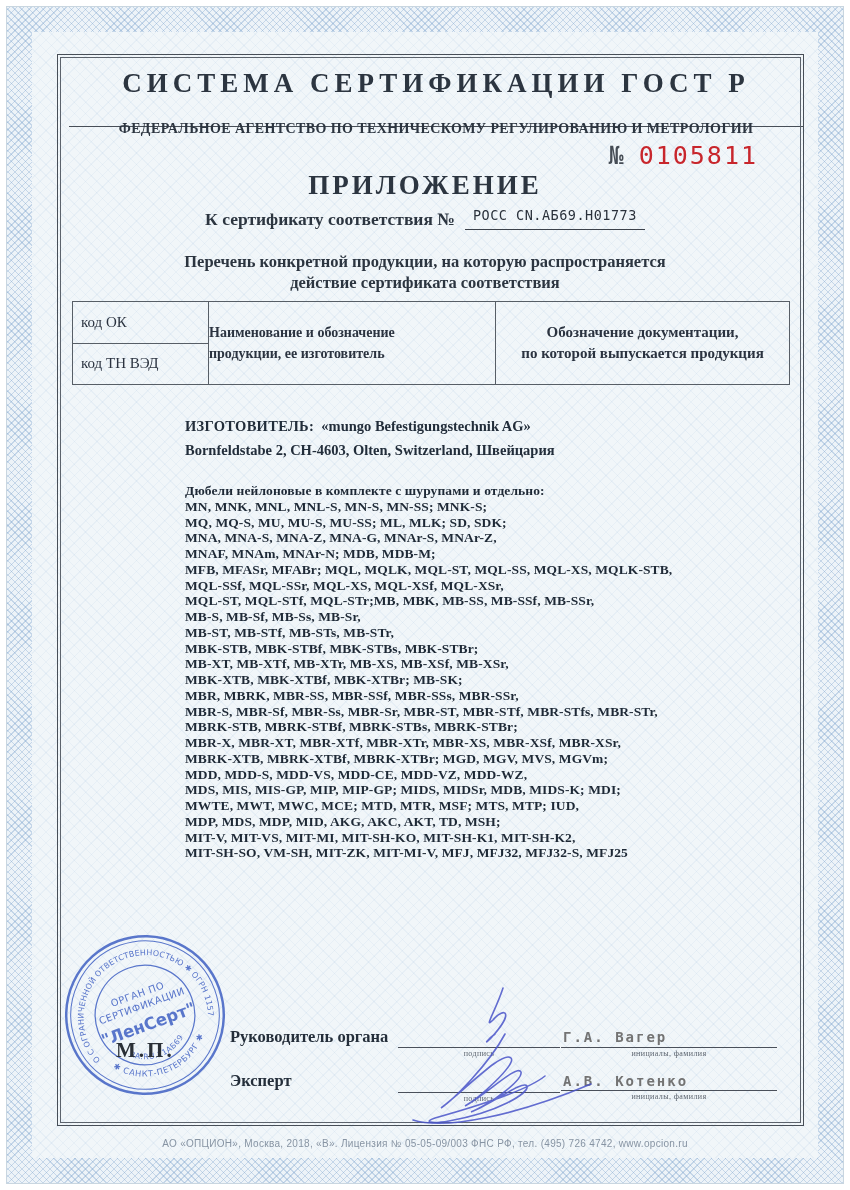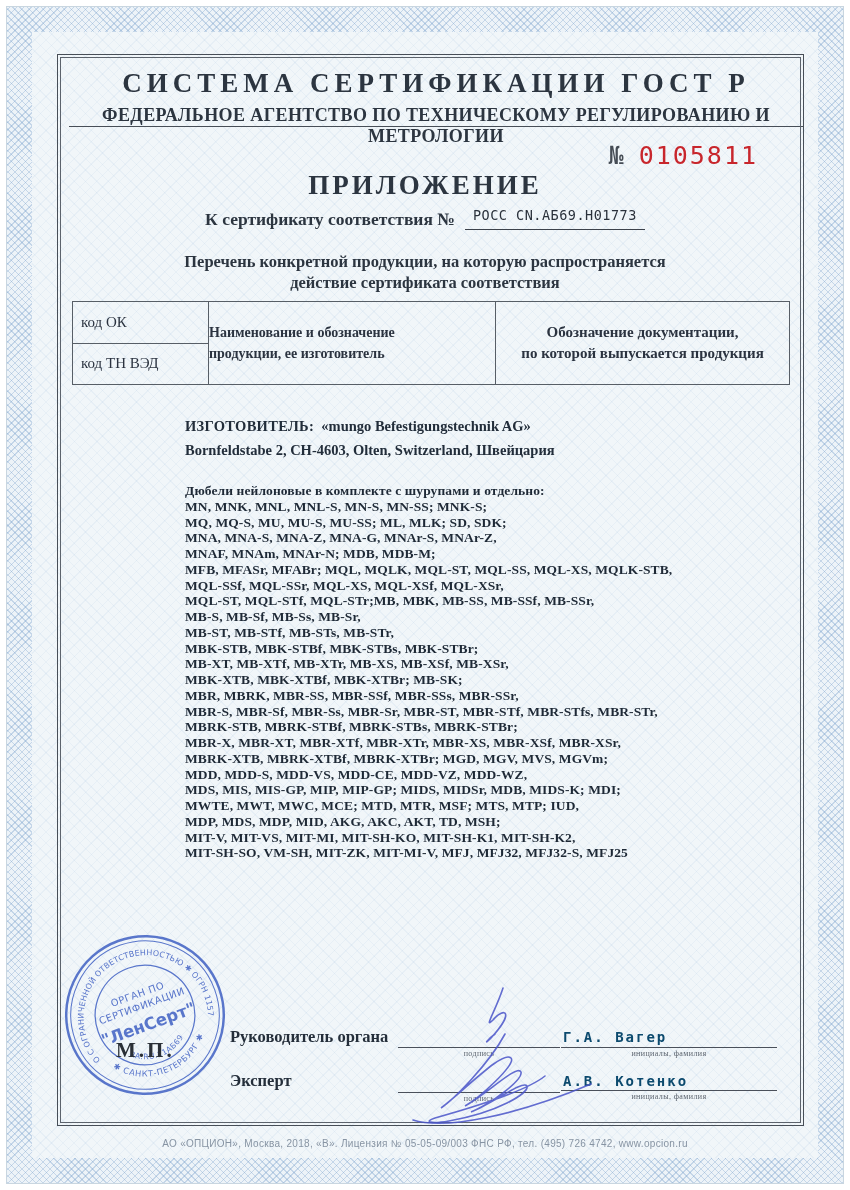--- a/index.html
+++ b/index.html
@@ -27,21 +27,21 @@
   .frame{
     position:absolute;left:57px;top:54px;right:46px;bottom:64px;
     border:1.6px solid #474e57;z-index:2;
   }
   .frame::after{content:'';position:absolute;inset:2px;border:1px solid #5c636c;pointer-events:none;}
   .titlebox{
     position:absolute;left:11px;right:0;top:0;height:71px;
     border-bottom:1.6px solid #474e57;text-align:center;color:#2c3540;
   }
   .titlebox .t1{margin-top:13px;font-size:27px;font-weight:bold;letter-spacing:5px;}
-  .titlebox .t2{margin-top:6px;font-size:18px;font-weight:bold;letter-spacing:.4px;}
+  .titlebox .t2{margin-top:22px;font-size:14px;font-weight:bold;letter-spacing:.4px;}
   .abs{position:absolute;z-index:3;}
   .formnum{top:141px;right:92px;font-family:"DejaVu Sans Mono",monospace;font-size:25px;color:#454c55;}
   .formnum .digits{color:#c8262c;letter-spacing:2px;}
   .heading{top:170px;left:0;width:100%;text-align:center;font-size:27px;font-weight:bold;letter-spacing:3px;color:#2c3540;}
   .certline{top:209px;left:0;width:100%;text-align:center;color:#2c3540;}
   .certline .lbl{font-size:17.5px;font-weight:bold;}
   .certfield{display:inline-block;width:180px;margin-left:10px;border-bottom:1.4px solid #3c424b;vertical-align:baseline;}
   .certfield .val{display:inline-block;transform:translateY(-5px);font-family:"DejaVu Sans Mono",monospace;font-size:13.5px;color:#2a313b;letter-spacing:.5px;}
   .purpose{top:251px;left:0;width:100%;text-align:center;font-size:16.5px;font-weight:bold;line-height:21px;color:#2c3540;}
   
@@ -65,21 +65,21 @@
   .sline{border-top:1.2px solid #4a505a;height:0;}
   .s1{left:398px;top:1047px;width:162px;}
   .s2{left:398px;top:1092px;width:162px;}
   .n1{left:561px;top:1047px;width:216px;}
   .n2{left:561px;top:1090px;width:216px;}
   .caption{font-size:8px;color:#5a626d;text-align:center;letter-spacing:.4px;}
   .cap-s1{left:398px;top:1049px;width:162px;}
   .cap-s2{left:398px;top:1094px;width:162px;}
   .cap-n1{left:561px;top:1049px;width:216px;}
   .cap-n2{left:561px;top:1092px;width:216px;}
-  .tname{font-family:"DejaVu Sans Mono",monospace;font-size:14px;font-weight:bold;letter-spacing:2px;color:#0c4a6e;}
+  .tname{font-family:"DejaVu Sans Mono",monospace;font-size:14px;font-weight:bold;letter-spacing:2px;color:#737373;}
   .nm1{left:563px;top:1029px;}
   .nm2{left:563px;top:1073px;}
   .ink{left:393px;top:978px;z-index:4;}
   .imprint{left:0;top:1138px;width:100%;text-align:center;font-size:10px;color:#8794a3;letter-spacing:.3px;font-family:"Liberation Sans",sans-serif;}
   svg text{font-family:"DejaVu Sans",sans-serif;}
 </style>
 </head>
 <body>
 
 <div class="lace"></div>

